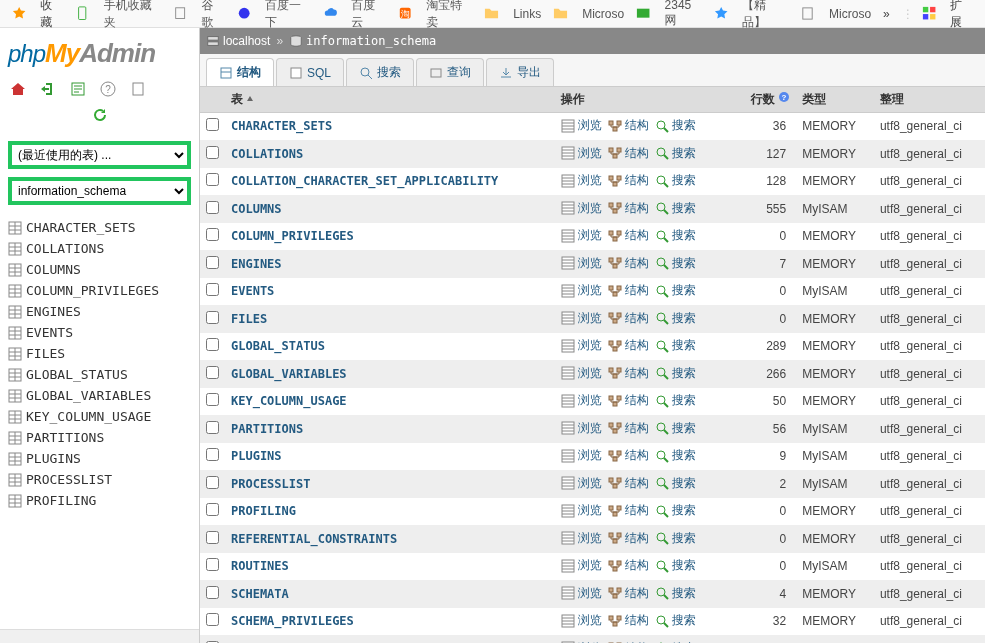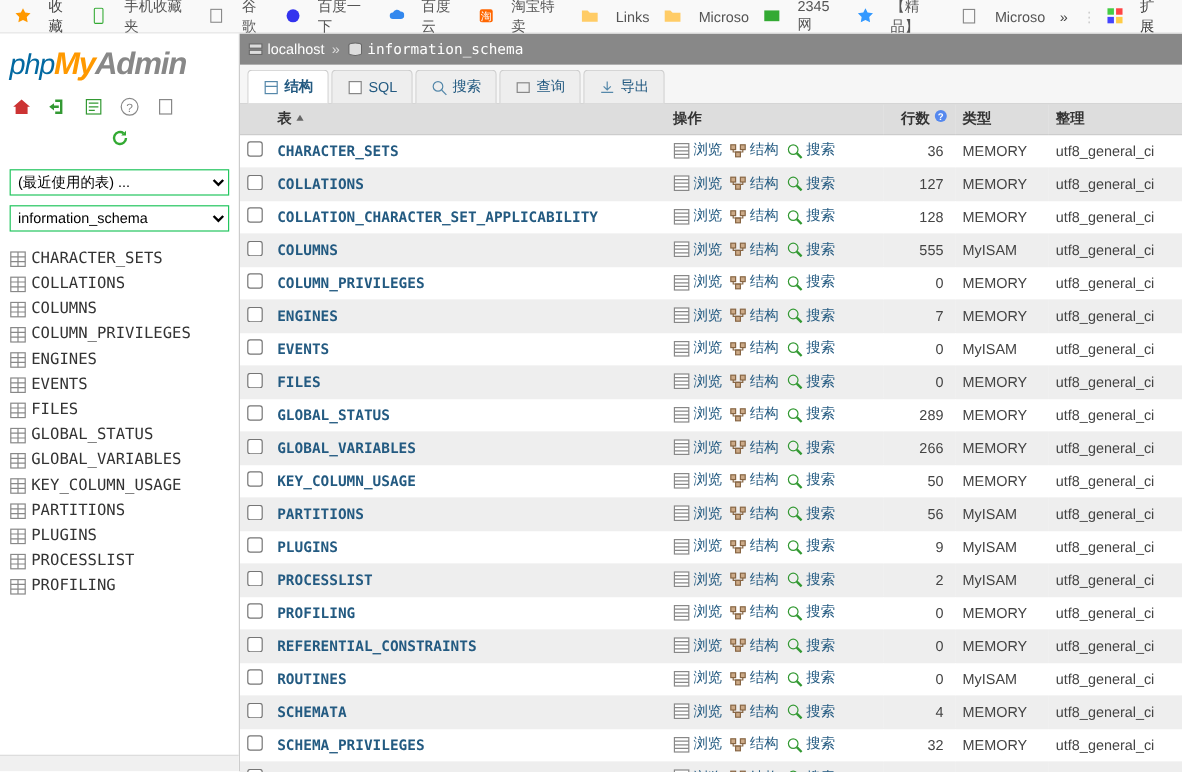--- a/index.html
+++ b/index.html
@@ -13,21 +13,21 @@
 .sidebar { width: 200px; background: #fff; border-right: 1px solid #ccc; overflow: hidden; display: flex; flex-direction: column; }
 .logo { padding: 10px 8px 6px 8px; }
 .logo-text { font-family: Verdana, sans-serif; font-size: 26px; font-style: italic; font-weight: bold; letter-spacing: -1px; }
 .logo-text .php { color: #0369a1; font-weight: normal; font-size: 24px; }
 .logo-text .my { color: #ff9900; }
 .logo-text .admin { color: #888; }
 .nav-icons { display: flex; gap: 14px; padding: 6px 10px; }
 .nav-icons .ico { width: 16px; height: 16px; cursor: pointer; }
 .nav-icons2 { display: flex; justify-content: center; padding: 4px 0 10px 0; }
 .selects { padding: 4px 8px; }
-.selects select { width: 100%; margin: 4px 0; font-size: 12px; padding: 2px; border: 1px solid #22c55e; background: #fff; }
+.selects select { width: 100%; margin: 4px 0; font-size: 12px; padding: 2px; border: 4px solid #22c55e; background: #fff; }
 .tree { flex: 1; overflow: hidden; padding: 4px 0; font-family: Consolas, monospace; font-size: 13px; }
 .tree-item { display: flex; align-items: center; gap: 4px; padding: 3px 8px; cursor: pointer; color: #333; white-space: nowrap; overflow: hidden; }
 .tree-ico { width: 14px; height: 14px; flex-shrink: 0; }
 .scroll-hint { height: 14px; background: #f0f0f0; border-top: 1px solid #ddd; }
 .content { flex: 1; display: flex; flex-direction: column; overflow: hidden; }
 .breadcrumb { background: #888; color: #fff; height: 26px; display: flex; align-items: center; padding: 0 6px; gap: 4px; font-size: 12px; }
 .breadcrumb a { color: #fff; text-decoration: none; display: flex; align-items: center; gap: 3px; }
 .breadcrumb .sep { color: #ddd; margin: 0 2px; }
 .tabs { background: #f6f6f6; border-bottom: 1px solid #ccc; display: flex; padding: 4px 6px 0 6px; gap: 2px; }
 .tab { display: flex; align-items: center; gap: 4px; padding: 5px 12px; border: 1px solid #ccc; border-bottom: none; background: #eee; border-radius: 4px 4px 0 0; cursor: pointer; color: #235a81; }

